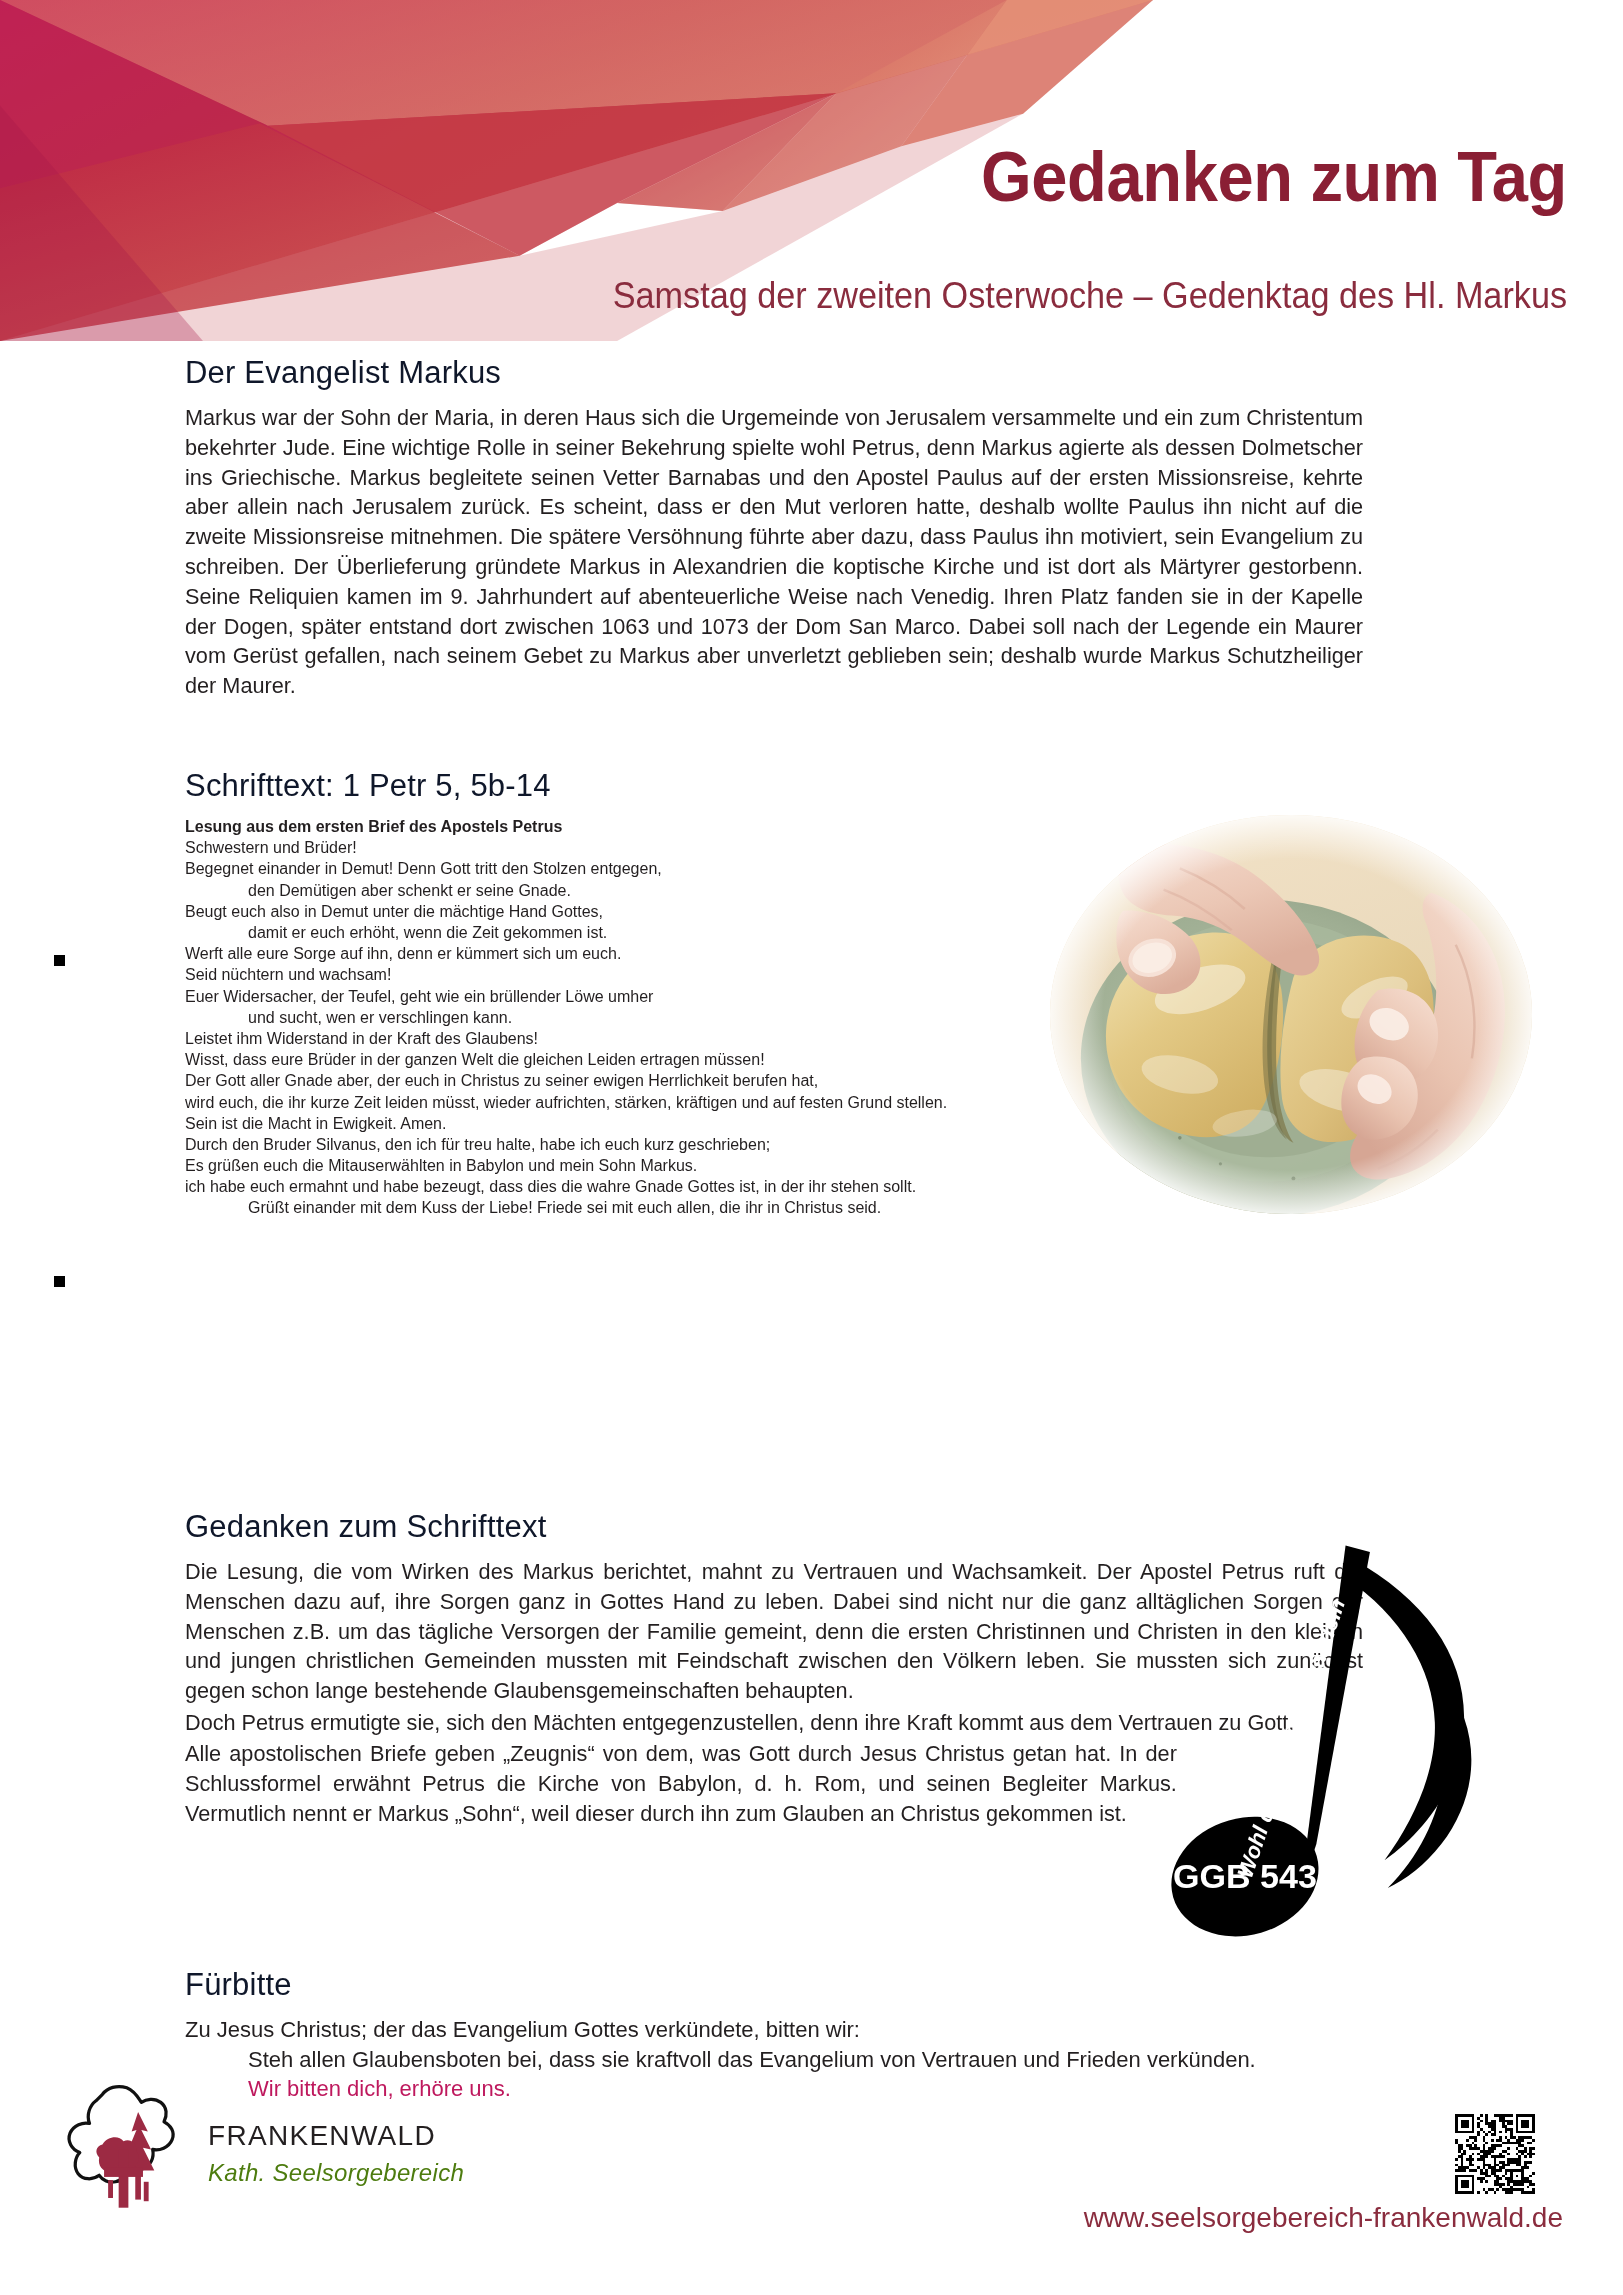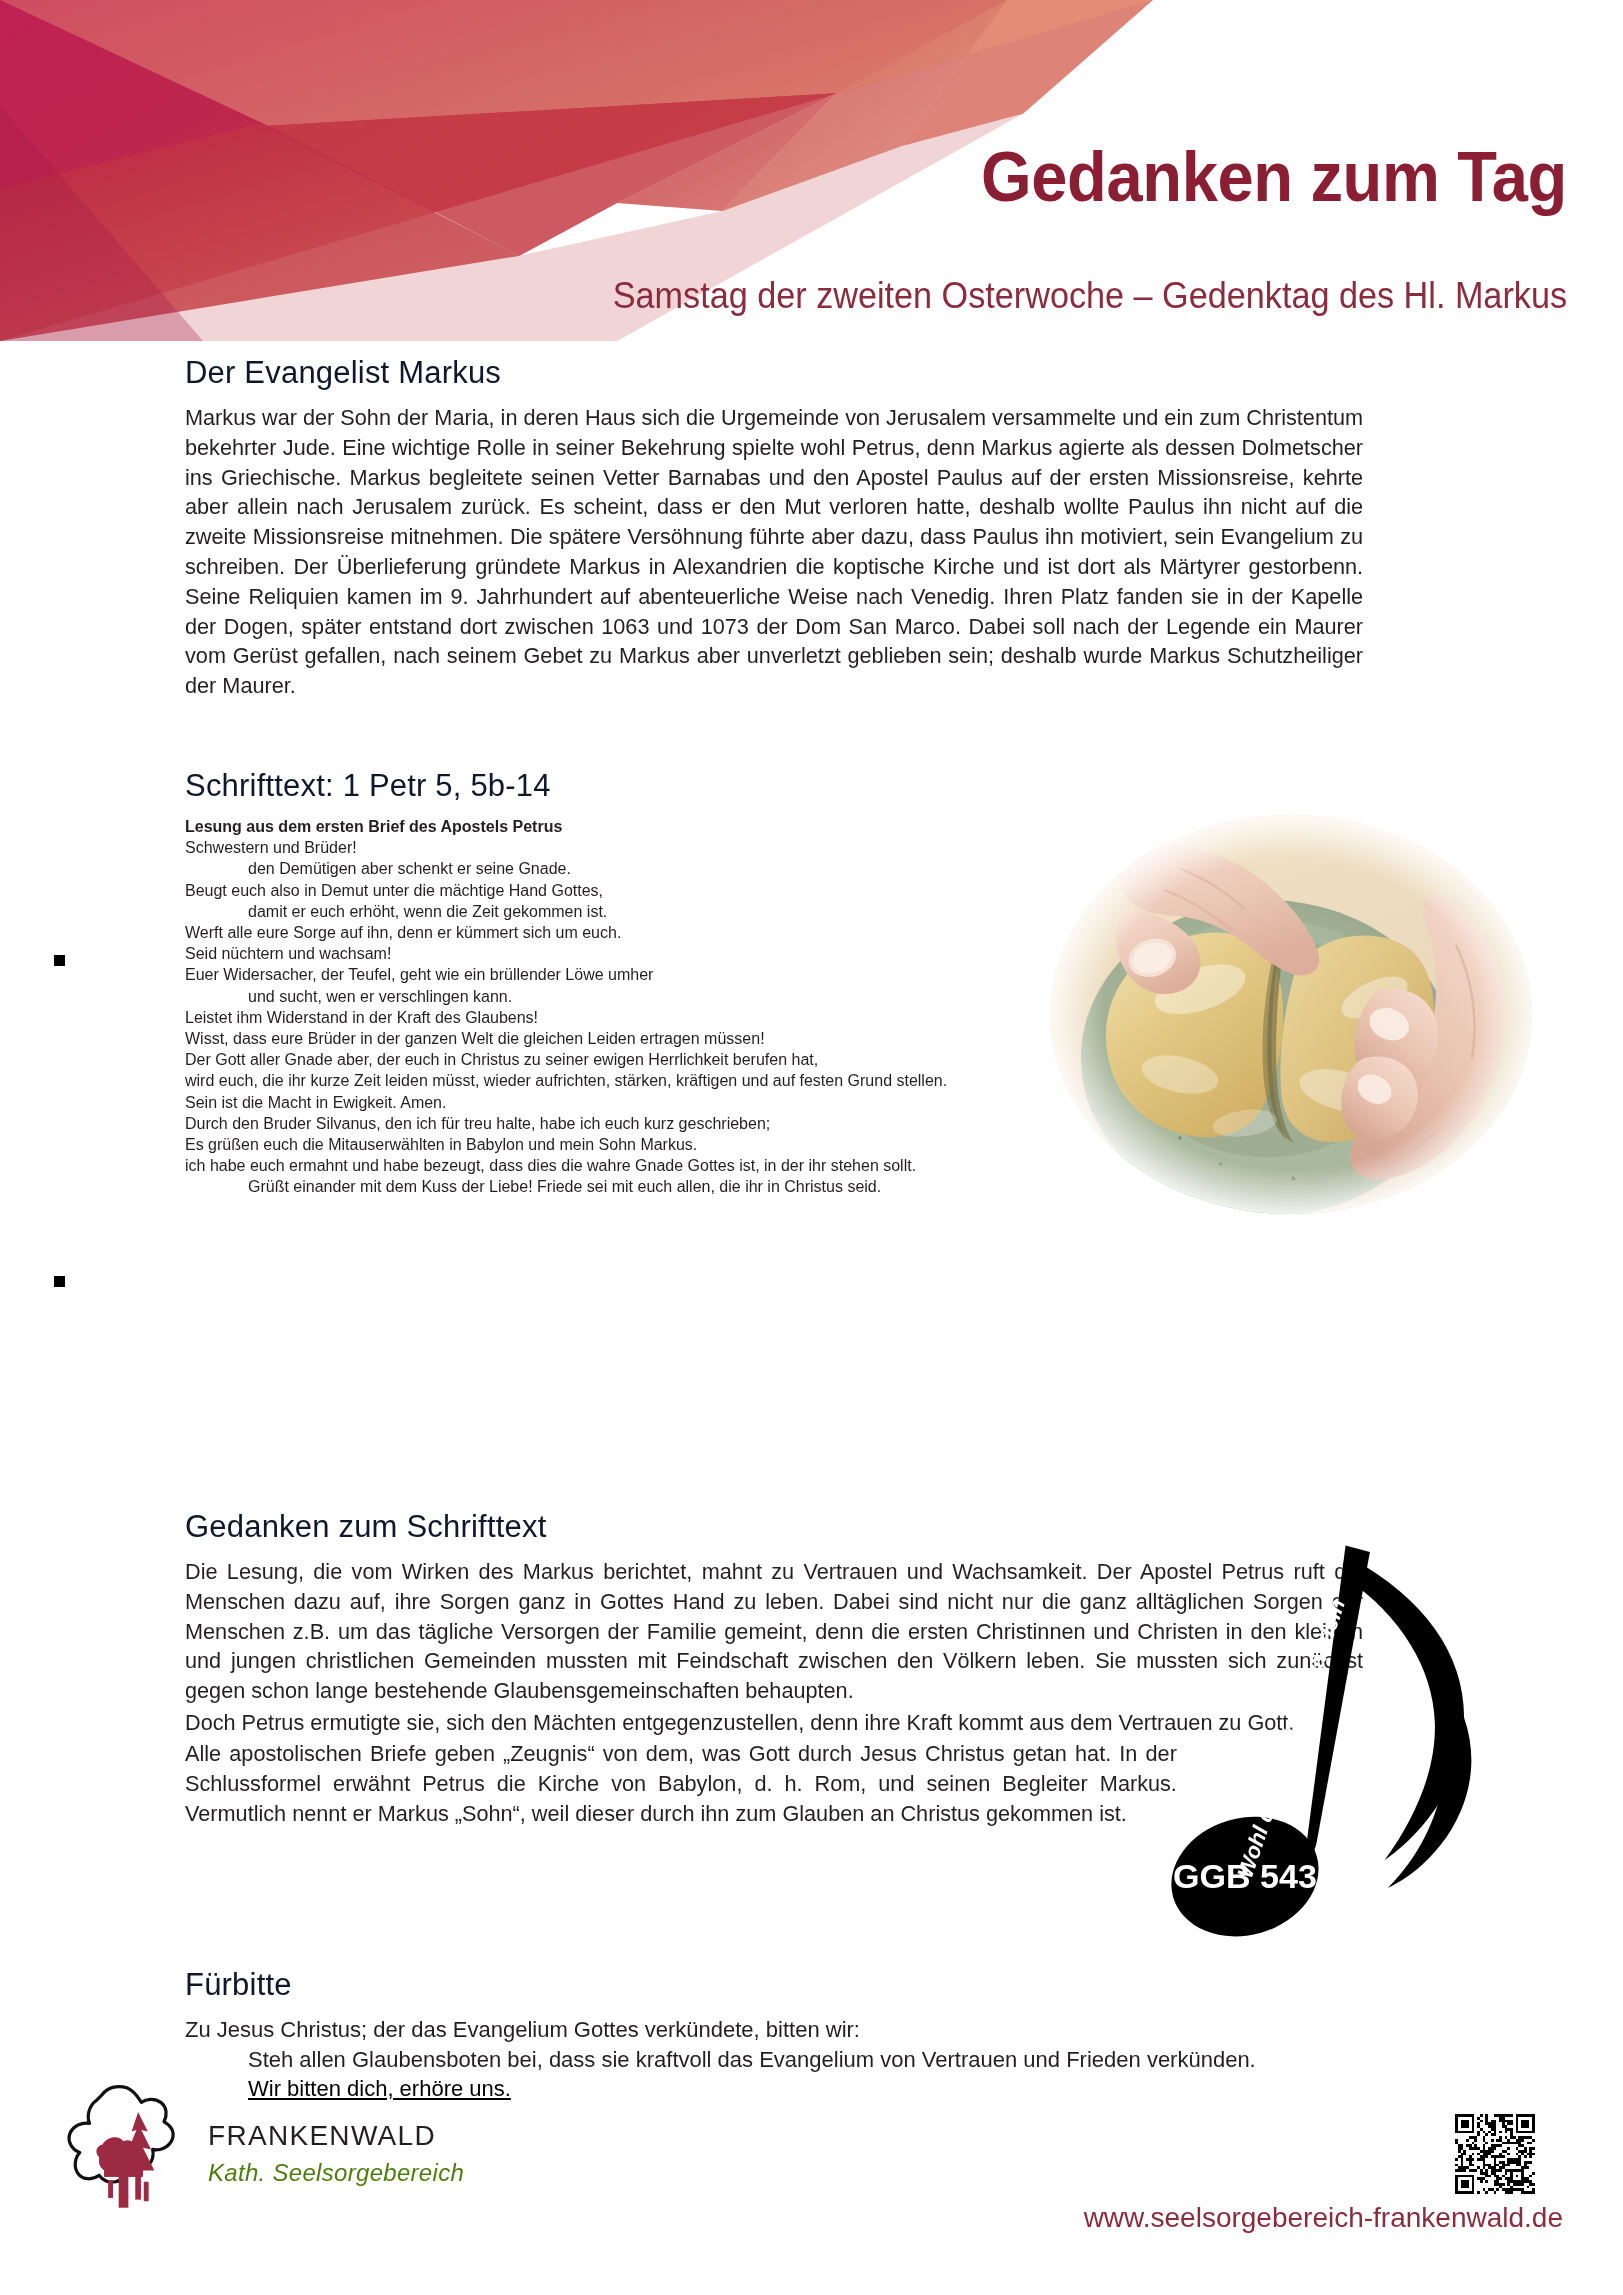--- a/index.html
+++ b/index.html
@@ -91,21 +91,21 @@
     font-family: "Liberation Sans Narrow", "Liberation Sans", sans-serif;
   }
   .scripture .lead { font-weight: bold; }
   .scripture .ln { display: block; white-space: pre-wrap; }
   .scripture .ind { padding-left: 63px; }
 
   .petition { font-size: 22px; line-height: 1.34; color:#231f20;
               font-family:"Liberation Sans Narrow","Liberation Sans",sans-serif;}
   .petition .ln { display:block; }
   .petition .ind { padding-left: 63px; }
-  .petition .resp { padding-left: 63px; color:#000000; display:block;text-decoration:underline; }
+  .petition .resp { padding-left: 63px; color:#be185d; display:block; }
 
   
   #bread-photo {
     position: absolute;
     left: 1050px;
     top: 815px;
     width: 482px;
     height: 399px;
     border-radius: 50%;
     overflow: hidden;
@@ -247,20 +247,21 @@
     <h2 class="section-head">Der Evangelist Markus</h2>
     <p class="body-text">Markus war der Sohn der Maria, in deren Haus sich die Urgemeinde von Jerusalem versammelte und ein zum Christentum bekehrter Jude. Eine wichtige Rolle in seiner Bekehrung spielte wohl Petrus, denn Markus agierte als dessen Dolmetscher ins Griechische. Markus begleitete seinen Vetter Barnabas und den Apostel Paulus auf der ersten Missionsreise, kehrte aber allein nach Jerusalem zurück. Es scheint, dass er den Mut verloren hatte, deshalb wollte Paulus ihn nicht auf die zweite Missionsreise mitnehmen. Die spätere Versöhnung führte aber dazu, dass Paulus ihn motiviert, sein Evangelium zu schreiben. Der Überlieferung gründete Markus in Alexandrien die koptische Kirche und ist dort als Märtyrer gestorbenn. Seine Reliquien kamen im 9. Jahrhundert auf abenteuerliche Weise nach Venedig. Ihren Platz fanden sie in der Kapelle der Dogen, später entstand dort zwischen 1063 und 1073 der Dom San Marco. Dabei soll nach der Legende ein Maurer vom Gerüst gefallen, nach seinem Gebet zu Markus aber unverletzt geblieben sein; deshalb wurde Markus Schutzheiliger der Maurer.</p>
   </div>
 
   <div class="content" style="top:769px;">
     <h2 class="section-head">Schrifttext: 1 Petr 5, 5b-14</h2>
     <div class="scripture">
       <span class="ln lead">Lesung aus dem ersten Brief des Apostels Petrus</span>
       <div id="scripture-lines">
           <span class="ln">Schwestern und Brüder!</span>
+          <span class="ln">Begegnet einander in Demut! Denn Gott tritt den Stolzen entgegen,</span>
           <span class="ln ind">den Demütigen aber schenkt er seine Gnade.</span>
           <span class="ln">Beugt euch also in Demut unter die mächtige Hand Gottes,</span>
           <span class="ln ind">damit er euch erhöht, wenn die Zeit gekommen ist.</span>
           <span class="ln">Werft alle eure Sorge auf ihn, denn er kümmert sich um euch.</span>
           <span class="ln">Seid nüchtern und wachsam!</span>
           <span class="ln">Euer Widersacher, der Teufel, geht wie ein brüllender Löwe umher</span>
           <span class="ln ind">und sucht, wen er verschlingen kann.</span>
           <span class="ln">Leistet ihm Widerstand in der Kraft des Glaubens!</span>
           <span class="ln">Wisst, dass eure Brüder in der ganzen Welt die gleichen Leiden ertragen müssen!</span>
           <span class="ln">Der Gott aller Gnade aber, der euch in Christus zu seiner ewigen Herrlichkeit berufen hat,</span>

